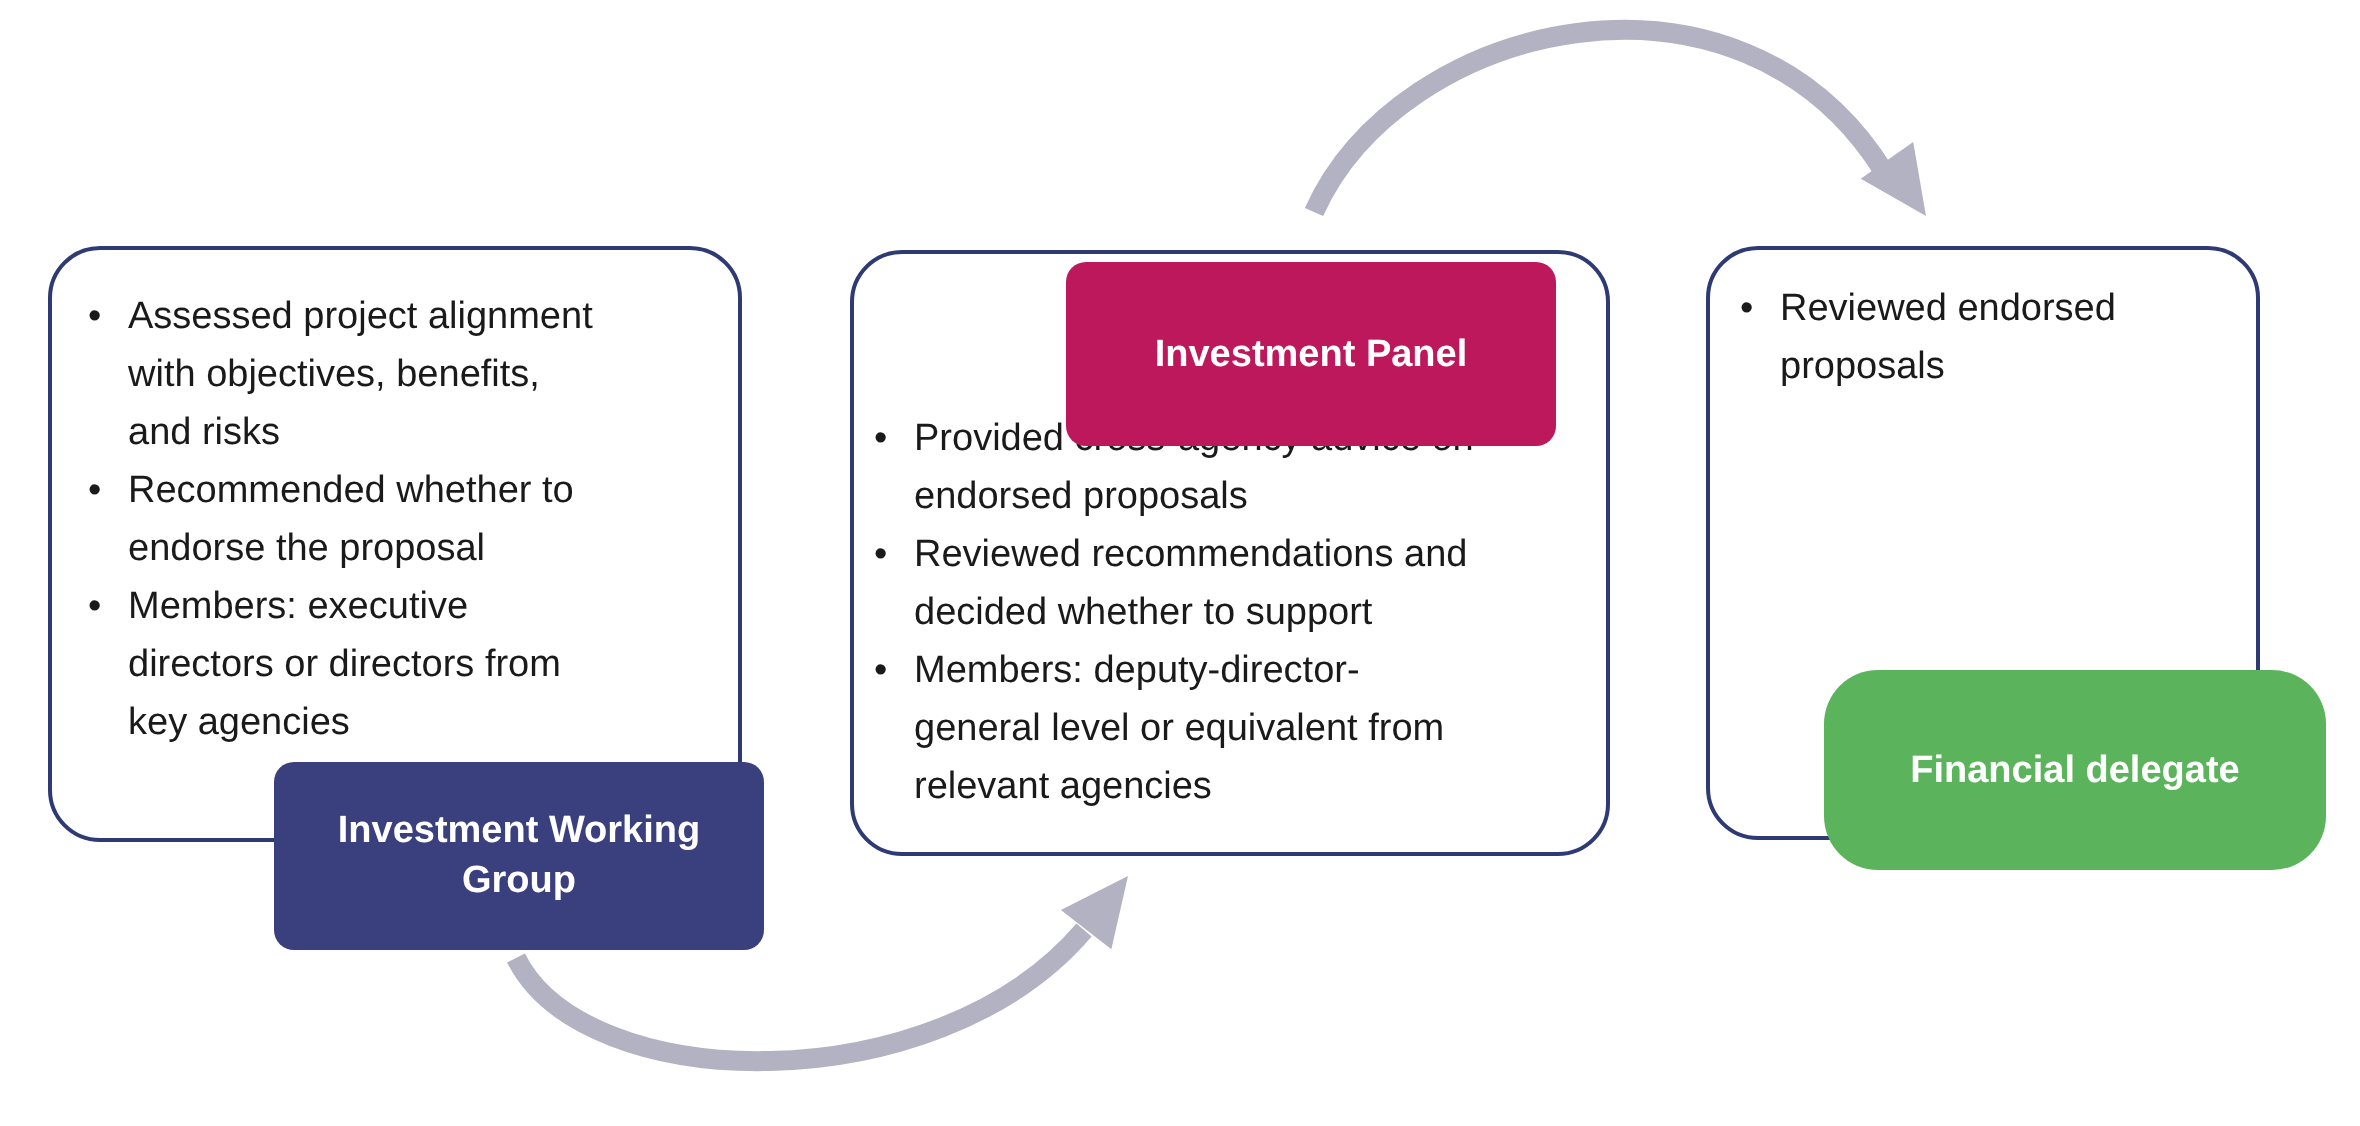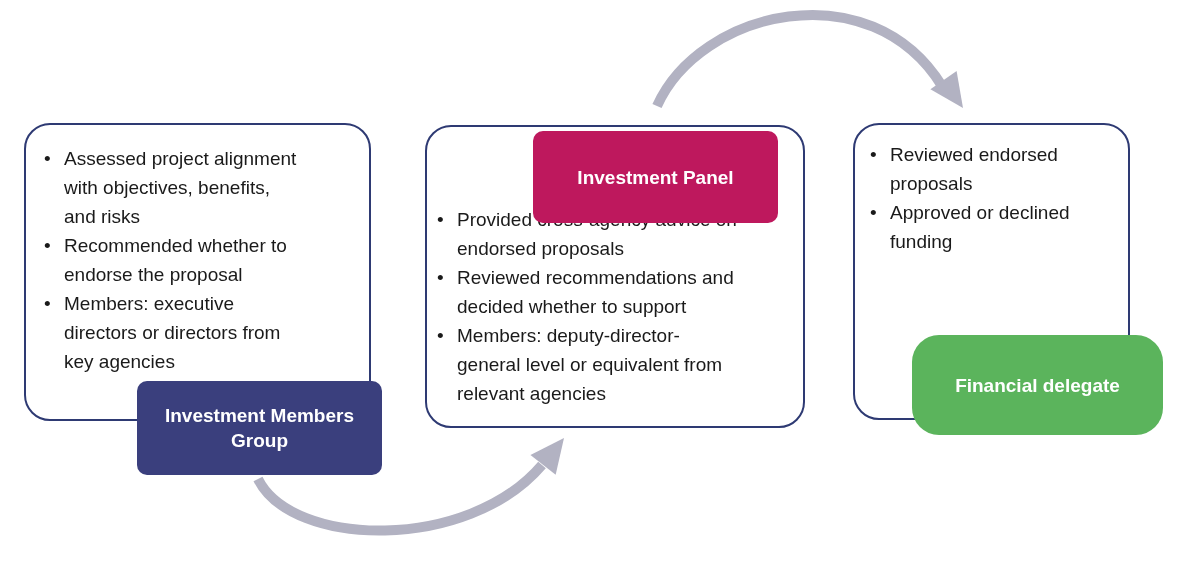--- a/index.html
+++ b/index.html
@@ -101,40 +101,38 @@
       <li>Members: executive
 directors or directors from
 key agencies</li>
     </ul>
   </div>
 
   <div class="panel" id="panel-fd">
     <ul class="bullets">
       <li>Reviewed endorsed
 proposals</li>
-      <li>Approved or declined
-funding</li>
     </ul>
   </div>
 
   <svg class="arrow-layer" viewBox="0 0 1180 563">
 
     <g>
       <path d="M 258 479 C 292 548, 468 552, 542 465" fill="none" stroke-width="10" stroke="#b2b2c2"></path>
       <polygon points="-34,-16 0,0 -34,16" transform="translate(564,438) rotate(-52)" fill="#b2b2c2"></polygon>
     </g>
 
     <g>
       <path d="M 657 106 C 700 10, 870 -30, 942 86" fill="none" stroke-width="10" stroke="#b2b2c2"></path>
       <polygon points="-34,-16 0,0 -34,16" transform="translate(963,108) rotate(55)" fill="#b2b2c2"></polygon>
     </g>
   </svg>
 
   <div class="chip" id="chip-iwg" style="background: rgb(58, 63, 125);">
-    <span>Investment Members Group</span>
+    <span>Investment Working Group</span>
   </div>
   <div class="chip" id="chip-ip" style="background: #be185d; margin-top: 28px;">
     <span>Investment Panel</span>
   </div>
   <div class="chip" id="chip-fd" style="background: rgb(91, 180, 92);">
     <span>Financial delegate</span>
   </div>
 
 </div>
 

